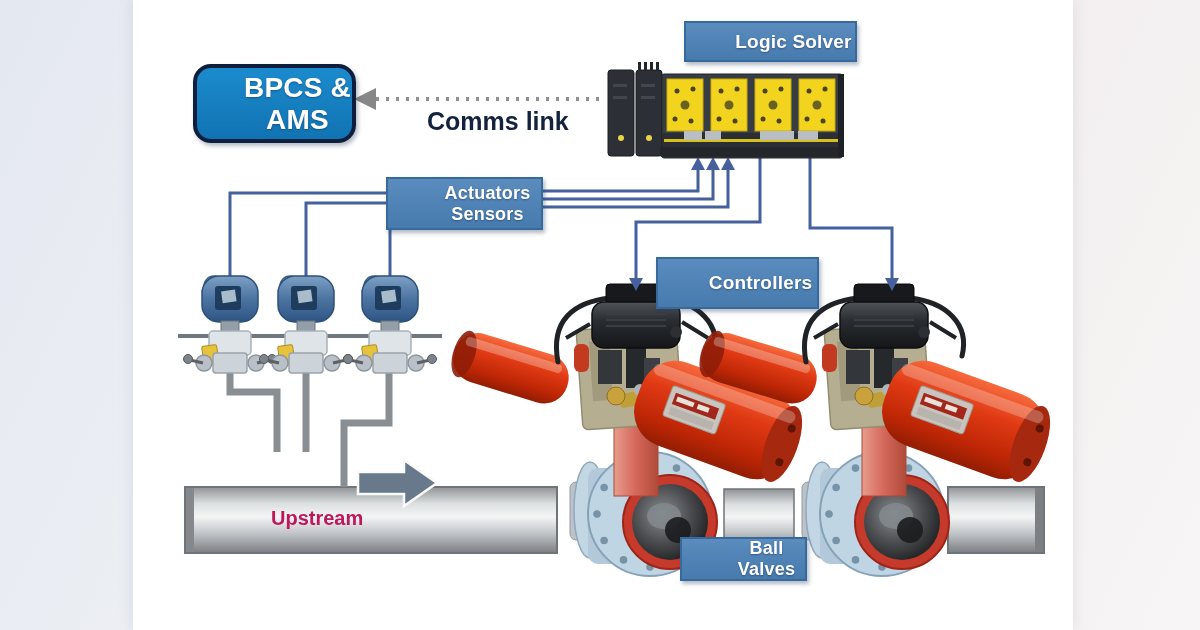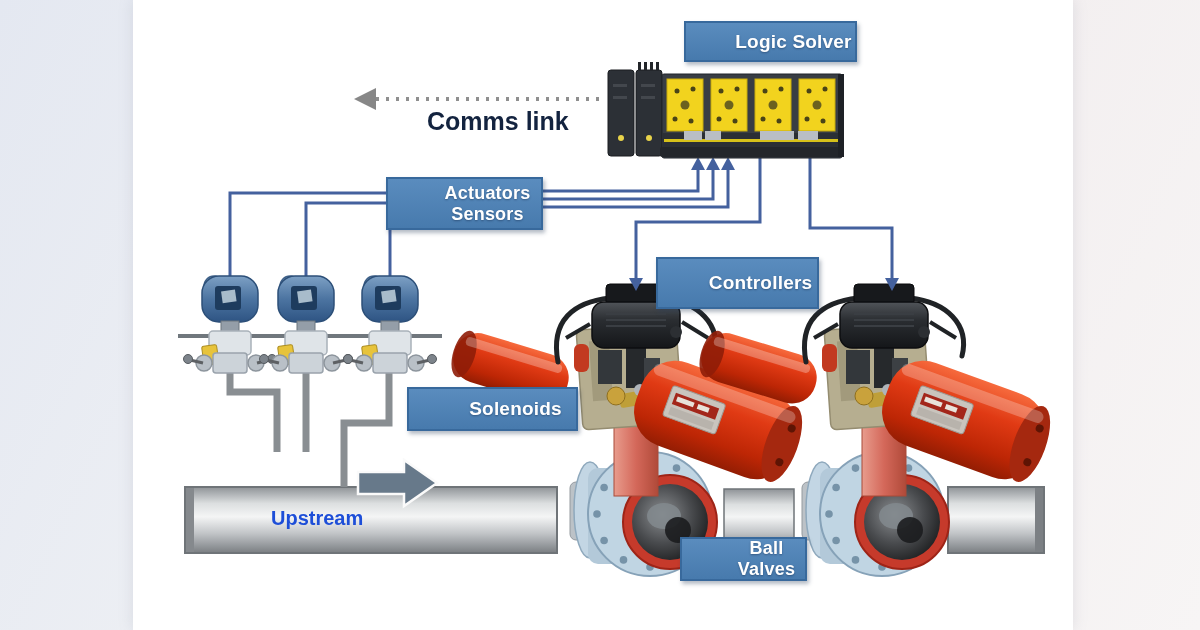--- a/index.html
+++ b/index.html
@@ -36,21 +36,21 @@
   .lbl-logic{left:684px;top:21px;width:173px;height:41px;font-size:19px;}
   .lbl-pressure{left:386px;top:177px;width:157px;height:53px;font-size:18px;}
   .lbl-controllers{left:656px;top:257px;width:163px;height:52px;font-size:19px;}
   .lbl-actuators{left:937px;top:280px;width:122px;height:59px;font-size:18px;}
   .lbl-solenoids{left:407px;top:387px;width:171px;height:44px;font-size:19px;}
   .lbl-ballvalves{left:680px;top:537px;width:127px;height:44px;font-size:18px;}
   .txt{
     position:absolute;z-index:3;font-weight:bold;white-space:nowrap;
   }
   .txt-comms{left:427px;top:107px;font-size:25px;color:#13233f;}
-  .txt-upstream{left:271px;top:507px;font-size:20px;color:#1d4ed8;}
+  .txt-upstream{left:271px;top:507px;font-size:20px;color:#be185d;}
 </style>
 </head>
 <body>
 
 <div class="stage">
   <div class="card"></div>
 
   <svg class="art" width="1200" height="630" viewBox="0 0 1200 630">
     <defs>
       <linearGradient id="gh" x1="0" y1="0" x2="0" y2="1">
@@ -277,39 +277,40 @@
       <rect x="664" y="139" width="176" height="3" fill="#d6c11a"></rect>
       <rect x="684" y="131" width="18" height="9" fill="#b9bec4"></rect>
       <rect x="705" y="131" width="16" height="9" fill="#b9bec4"></rect>
       <rect x="760" y="131" width="34" height="9" fill="#b9bec4"></rect>
       <rect x="798" y="131" width="20" height="9" fill="#b9bec4"></rect>
       <rect x="660" y="147" width="184" height="10" rx="2" fill="#23262b"></rect>
       <rect x="838" y="74" width="6" height="83" fill="#1e2126"></rect>
     </g>
   </svg>
 
+  <div class="lbl lbl-bpcs">
+    <span>BPCS &amp;</span>
+    <span>AMS</span>
+  </div>
 
   <div class="lbl lbl-logic">
     <span>Logic Solver</span>
   </div>
 
   <div class="txt txt-comms">Comms link</div>
 
   <div class="lbl lbl-pressure">
     <span>Actuators</span>
     <span>Sensors</span>
   </div>
 
   <div class="lbl lbl-controllers">
     <span>Controllers</span>
   </div>
 
 
-  <div class="lbl lbl-solenoids">
-    <span>Solenoids</span>
-  </div>
 
   <div class="lbl lbl-ballvalves">
     <span>Ball Valves</span>
   </div>
 
   <div class="txt txt-upstream">Upstream</div>
 </div>
 
 </body></html>

